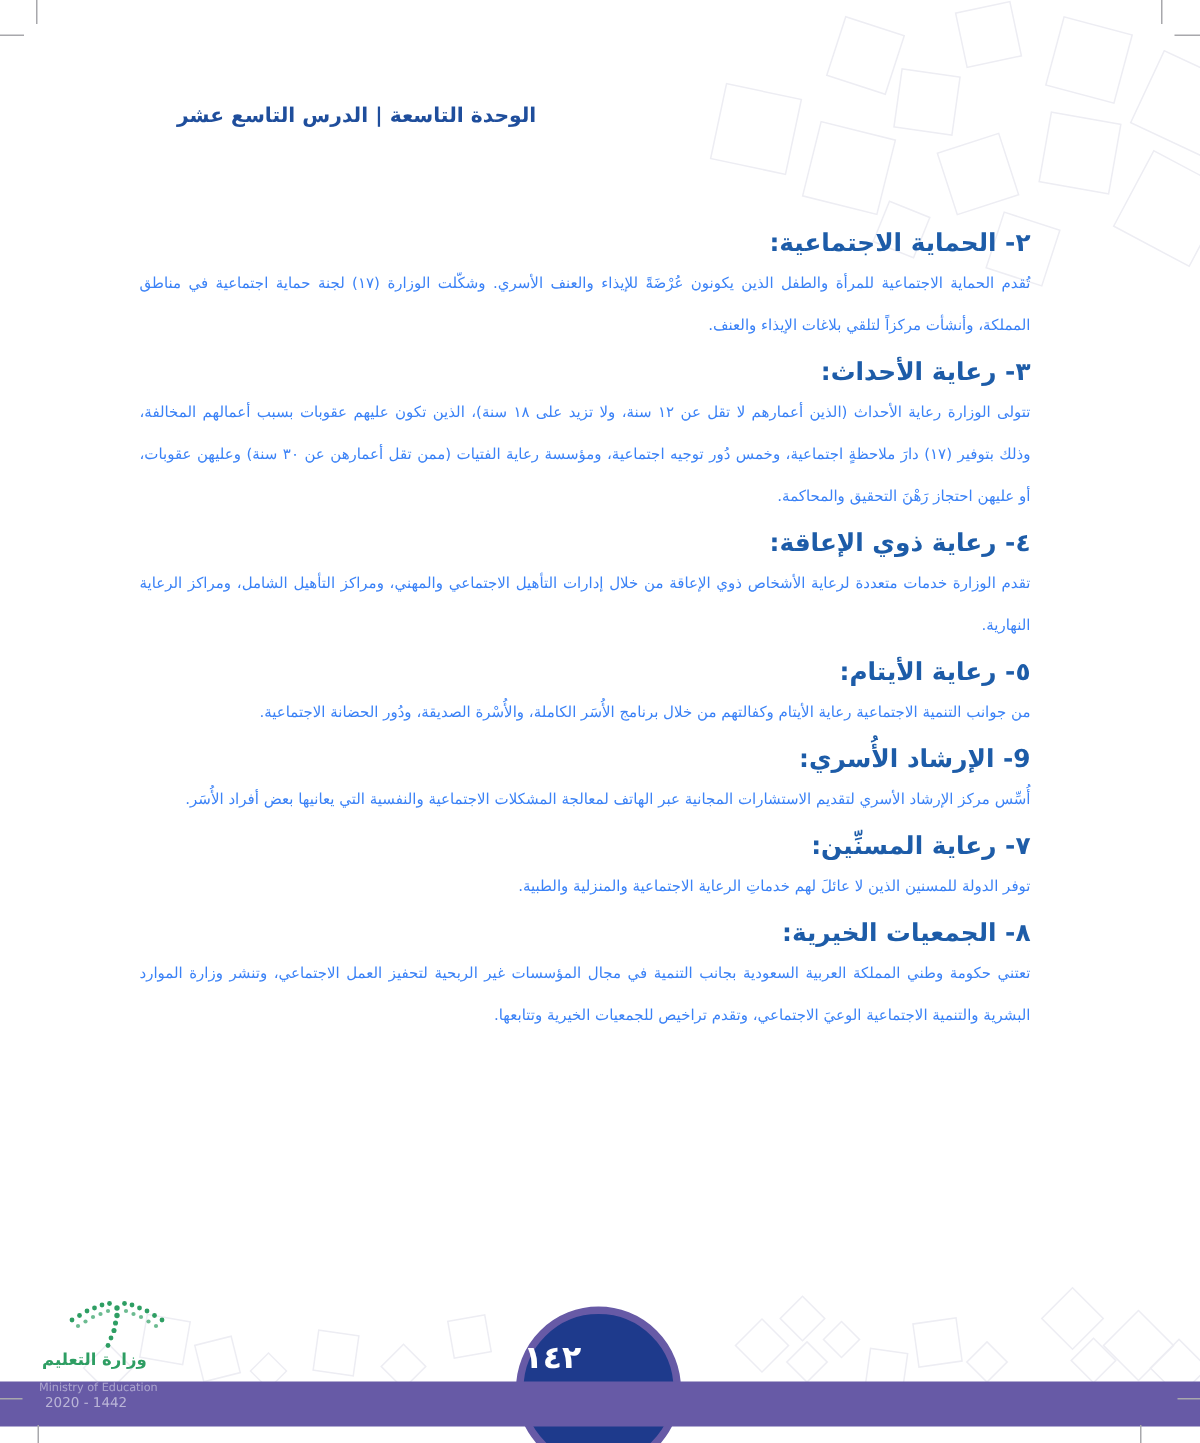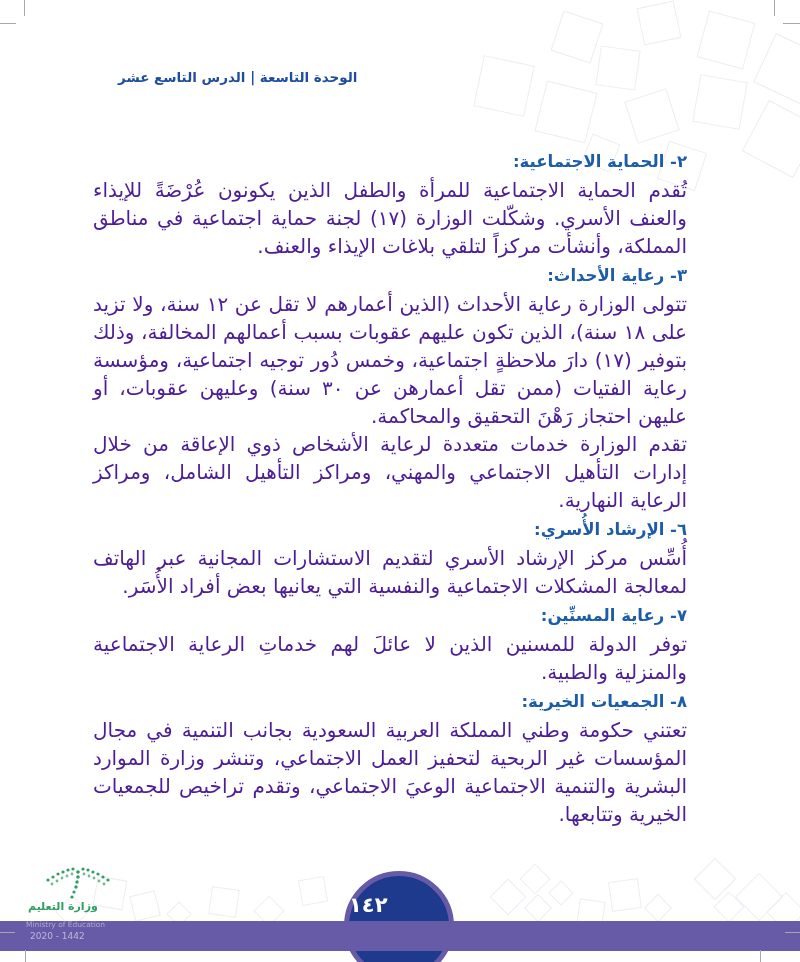--- a/index.html
+++ b/index.html
@@ -53,25 +53,25 @@
   .content section { display: block; }
   .section-heading {
     color: #1d5ca8;
     font-size: 16.5px;
     font-weight: bold;
     line-height: 28px;
     margin-top: 2px;
     text-align: right;
   }
   .section-body {
-    font-size: 20px;
+    font-size: 10px;
     line-height: 28px;
     text-align: justify;
     text-align-last: right;
-    color: #4c1d95;
+    color: #3b82f6;
   }
 
   
   .footer-bar {
     position: absolute;
     left: 0; top: 921px;
     width: 800px; height: 30px;
     background: #675aa6;
     z-index: 3;
   }
@@ -184,24 +184,29 @@
   <main class="content">
     <section>
       <h3 class="section-heading">٢- الحماية الاجتماعية:</h3>
       <p class="section-body">تُقدم الحماية الاجتماعية للمرأة والطفل الذين يكونون عُرْضَةً للإيذاء والعنف الأسري. وشكّلت الوزارة (١٧) لجنة حماية اجتماعية في مناطق المملكة، وأنشأت مركزاً لتلقي بلاغات الإيذاء والعنف.</p>
     </section>
     <section>
       <h3 class="section-heading">٣- رعاية الأحداث:</h3>
       <p class="section-body">تتولى الوزارة رعاية الأحداث (الذين أعمارهم لا تقل عن ١٢ سنة، ولا تزيد على ١٨ سنة)، الذين تكون عليهم عقوبات بسبب أعمالهم المخالفة، وذلك بتوفير (١٧) دارَ ملاحظةٍ اجتماعية، وخمس دُور توجيه اجتماعية، ومؤسسة رعاية الفتيات (ممن تقل أعمارهن عن ٣٠ سنة) وعليهن عقوبات، أو عليهن احتجاز رَهْنَ التحقيق والمحاكمة.</p>
     </section>
     <section>
+      <h3 class="section-heading">٤- رعاية ذوي الإعاقة:</h3>
       <p class="section-body">تقدم الوزارة خدمات متعددة لرعاية الأشخاص ذوي الإعاقة من خلال إدارات التأهيل الاجتماعي والمهني، ومراكز التأهيل الشامل، ومراكز الرعاية النهارية.</p>
     </section>
     <section>
-      <h3 class="section-heading">٦- الإرشاد الأُسري:</h3>
+      <h3 class="section-heading">٥- رعاية الأيتام:</h3>
+      <p class="section-body">من جوانب التنمية الاجتماعية رعاية الأيتام وكفالتهم من خلال برنامج الأُسَر الكاملة، والأُسْرة الصديقة، ودُور الحضانة الاجتماعية.</p>
+    </section>
+    <section>
+      <h3 class="section-heading">9- الإرشاد الأُسري:</h3>
       <p class="section-body">أُسِّس مركز الإرشاد الأسري لتقديم الاستشارات المجانية عبر الهاتف لمعالجة المشكلات الاجتماعية والنفسية التي يعانيها بعض أفراد الأُسَر.</p>
     </section>
     <section>
       <h3 class="section-heading">٧- رعاية المسنِّين:</h3>
       <p class="section-body">توفر الدولة للمسنين الذين لا عائلَ لهم خدماتِ الرعاية الاجتماعية والمنزلية والطبية.</p>
     </section>
     <section>
       <h3 class="section-heading">٨- الجمعيات الخيرية:</h3>
       <p class="section-body">تعتني حكومة وطني المملكة العربية السعودية بجانب التنمية في مجال المؤسسات غير الربحية لتحفيز العمل الاجتماعي، وتنشر وزارة الموارد البشرية والتنمية الاجتماعية الوعيَ الاجتماعي، وتقدم تراخيص للجمعيات الخيرية وتتابعها.</p>
     </section>

